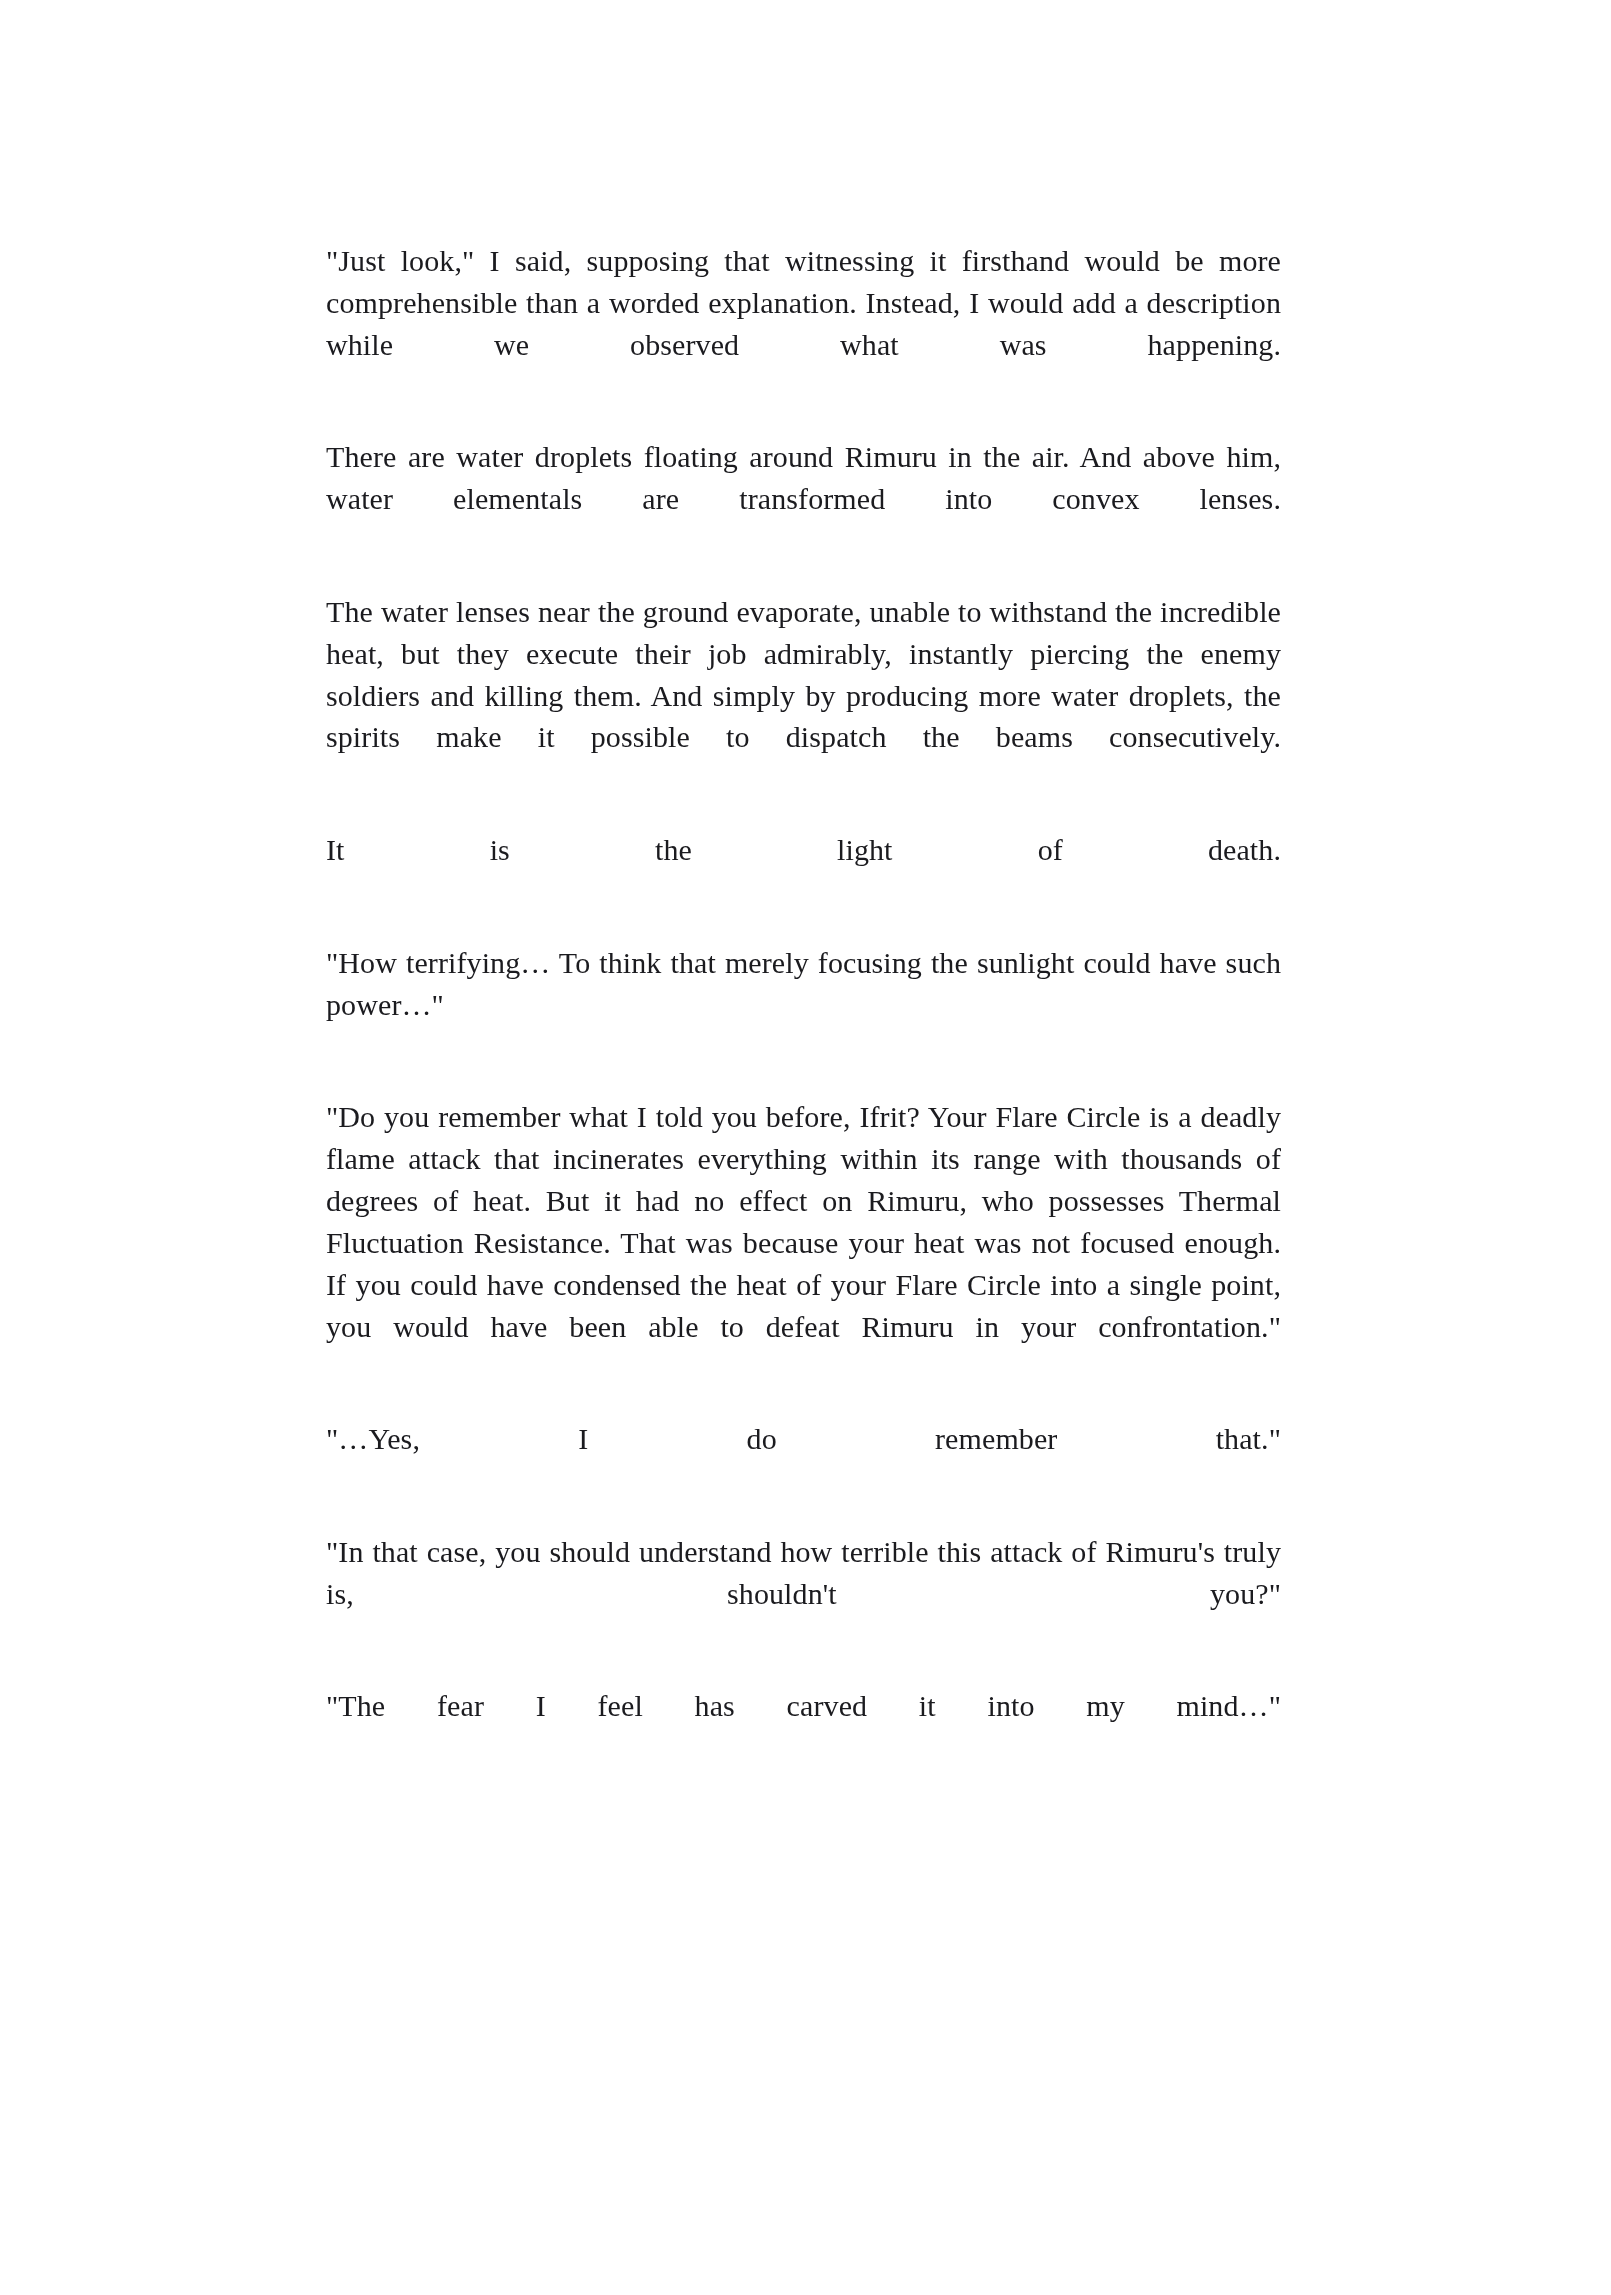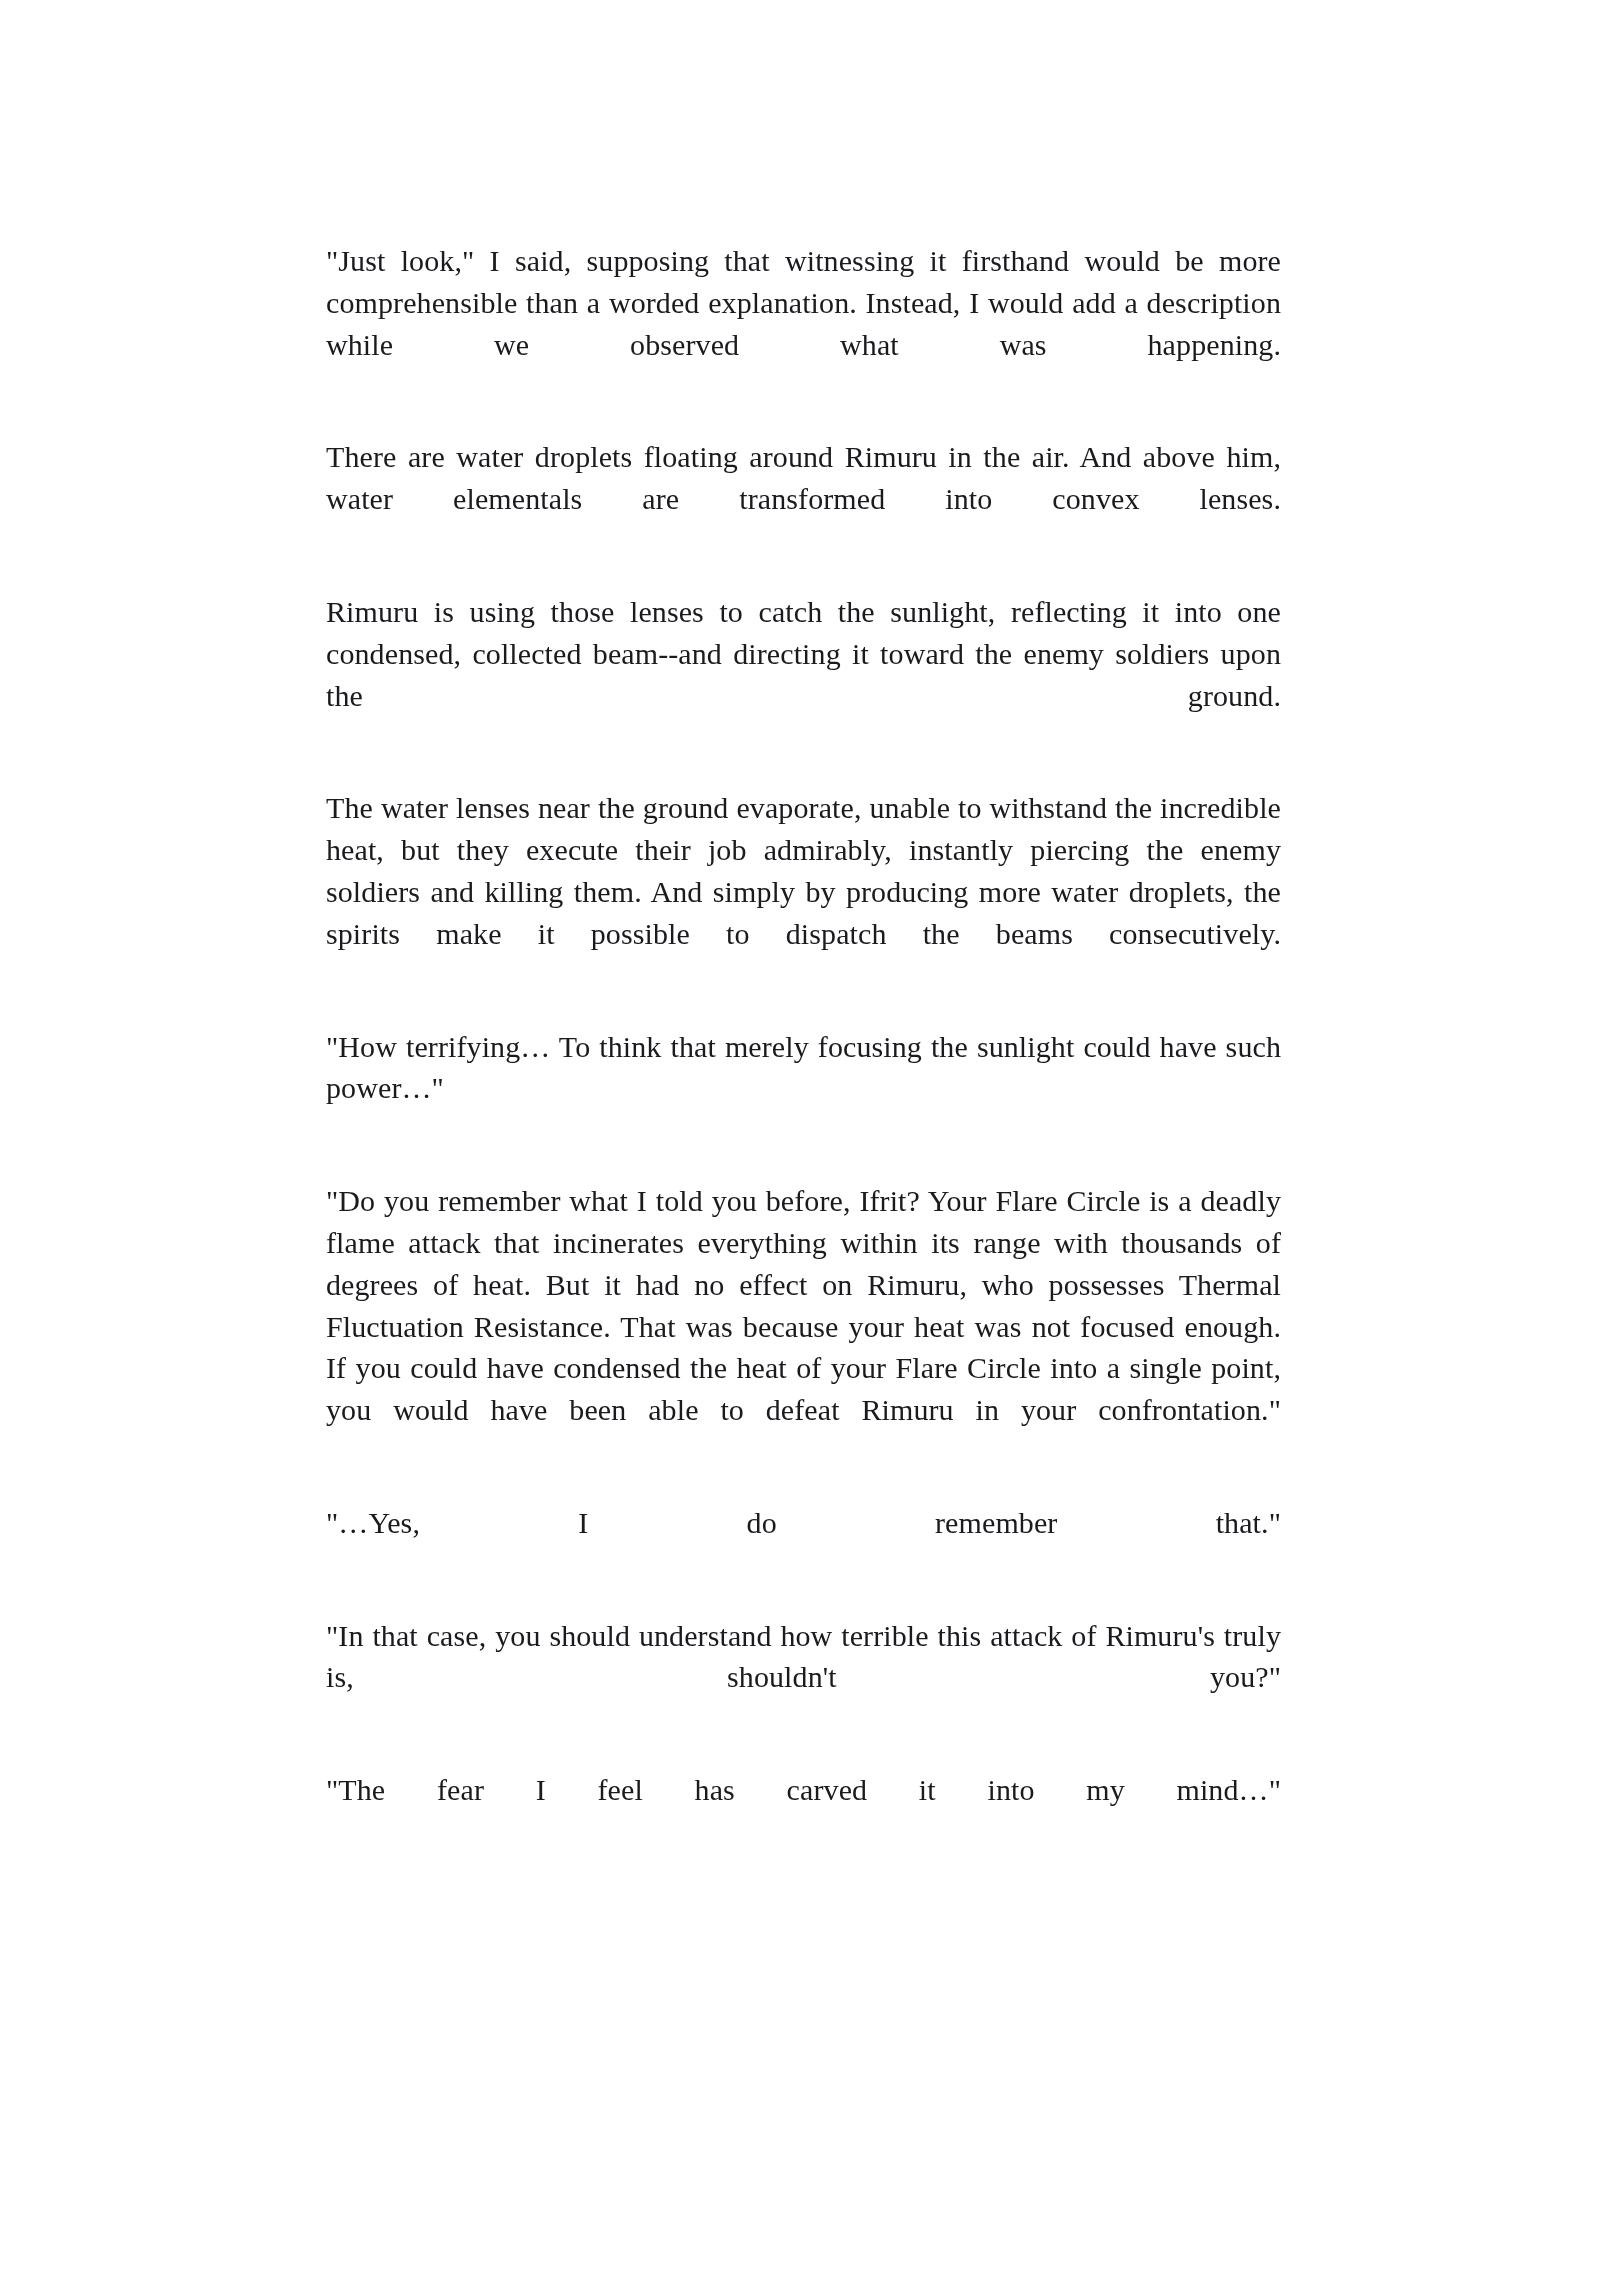--- a/index.html
+++ b/index.html
@@ -46,22 +46,22 @@
     width: 100%;
   }
 </style>
 </head>
 <body>
 
 <div class="page">
   <div class="text-column">
     <p class="para">"Just look," I said, supposing that witnessing it firsthand would be more comprehensible than a worded explanation. Instead, I would add a description while we observed what was happening.</p>
     <p class="para">There are water droplets floating around Rimuru in the air. And above him, water elementals are transformed into convex lenses.</p>
-    <p class="para">Rimuru is using those lenses to catch the sunlight, reflecting it into one condensed, collected beam--and directing it toward the enemy soldiers upon the ground.</p>
     <p class="para">The water lenses near the ground evaporate, unable to withstand the incredible heat, but they execute their job admirably, instantly piercing the enemy soldiers and killing them. And simply by producing more water droplets, the spirits make it possible to dispatch the beams consecutively.</p>
+    <p class="para">It is the light of death.</p>
     <p class="para">"How terrifying… To think that merely focusing the sunlight could have such power…"</p>
     <p class="para">"Do you remember what I told you before, Ifrit? Your Flare Circle is a deadly flame attack that incinerates everything within its range with thousands of degrees of heat. But it had no effect on Rimuru, who possesses Thermal Fluctuation Resistance. That was because your heat was not focused enough. If you could have condensed the heat of your Flare Circle into a single point, you would have been able to defeat Rimuru in your confrontation."</p>
     <p class="para">"…Yes, I do remember that."</p>
     <p class="para">"In that case, you should understand how terrible this attack of Rimuru's truly is, shouldn't you?"</p>
     <p class="para">"The fear I feel has carved it into my mind…"</p>
   </div>
 </div>
 
 
 </body></html>

